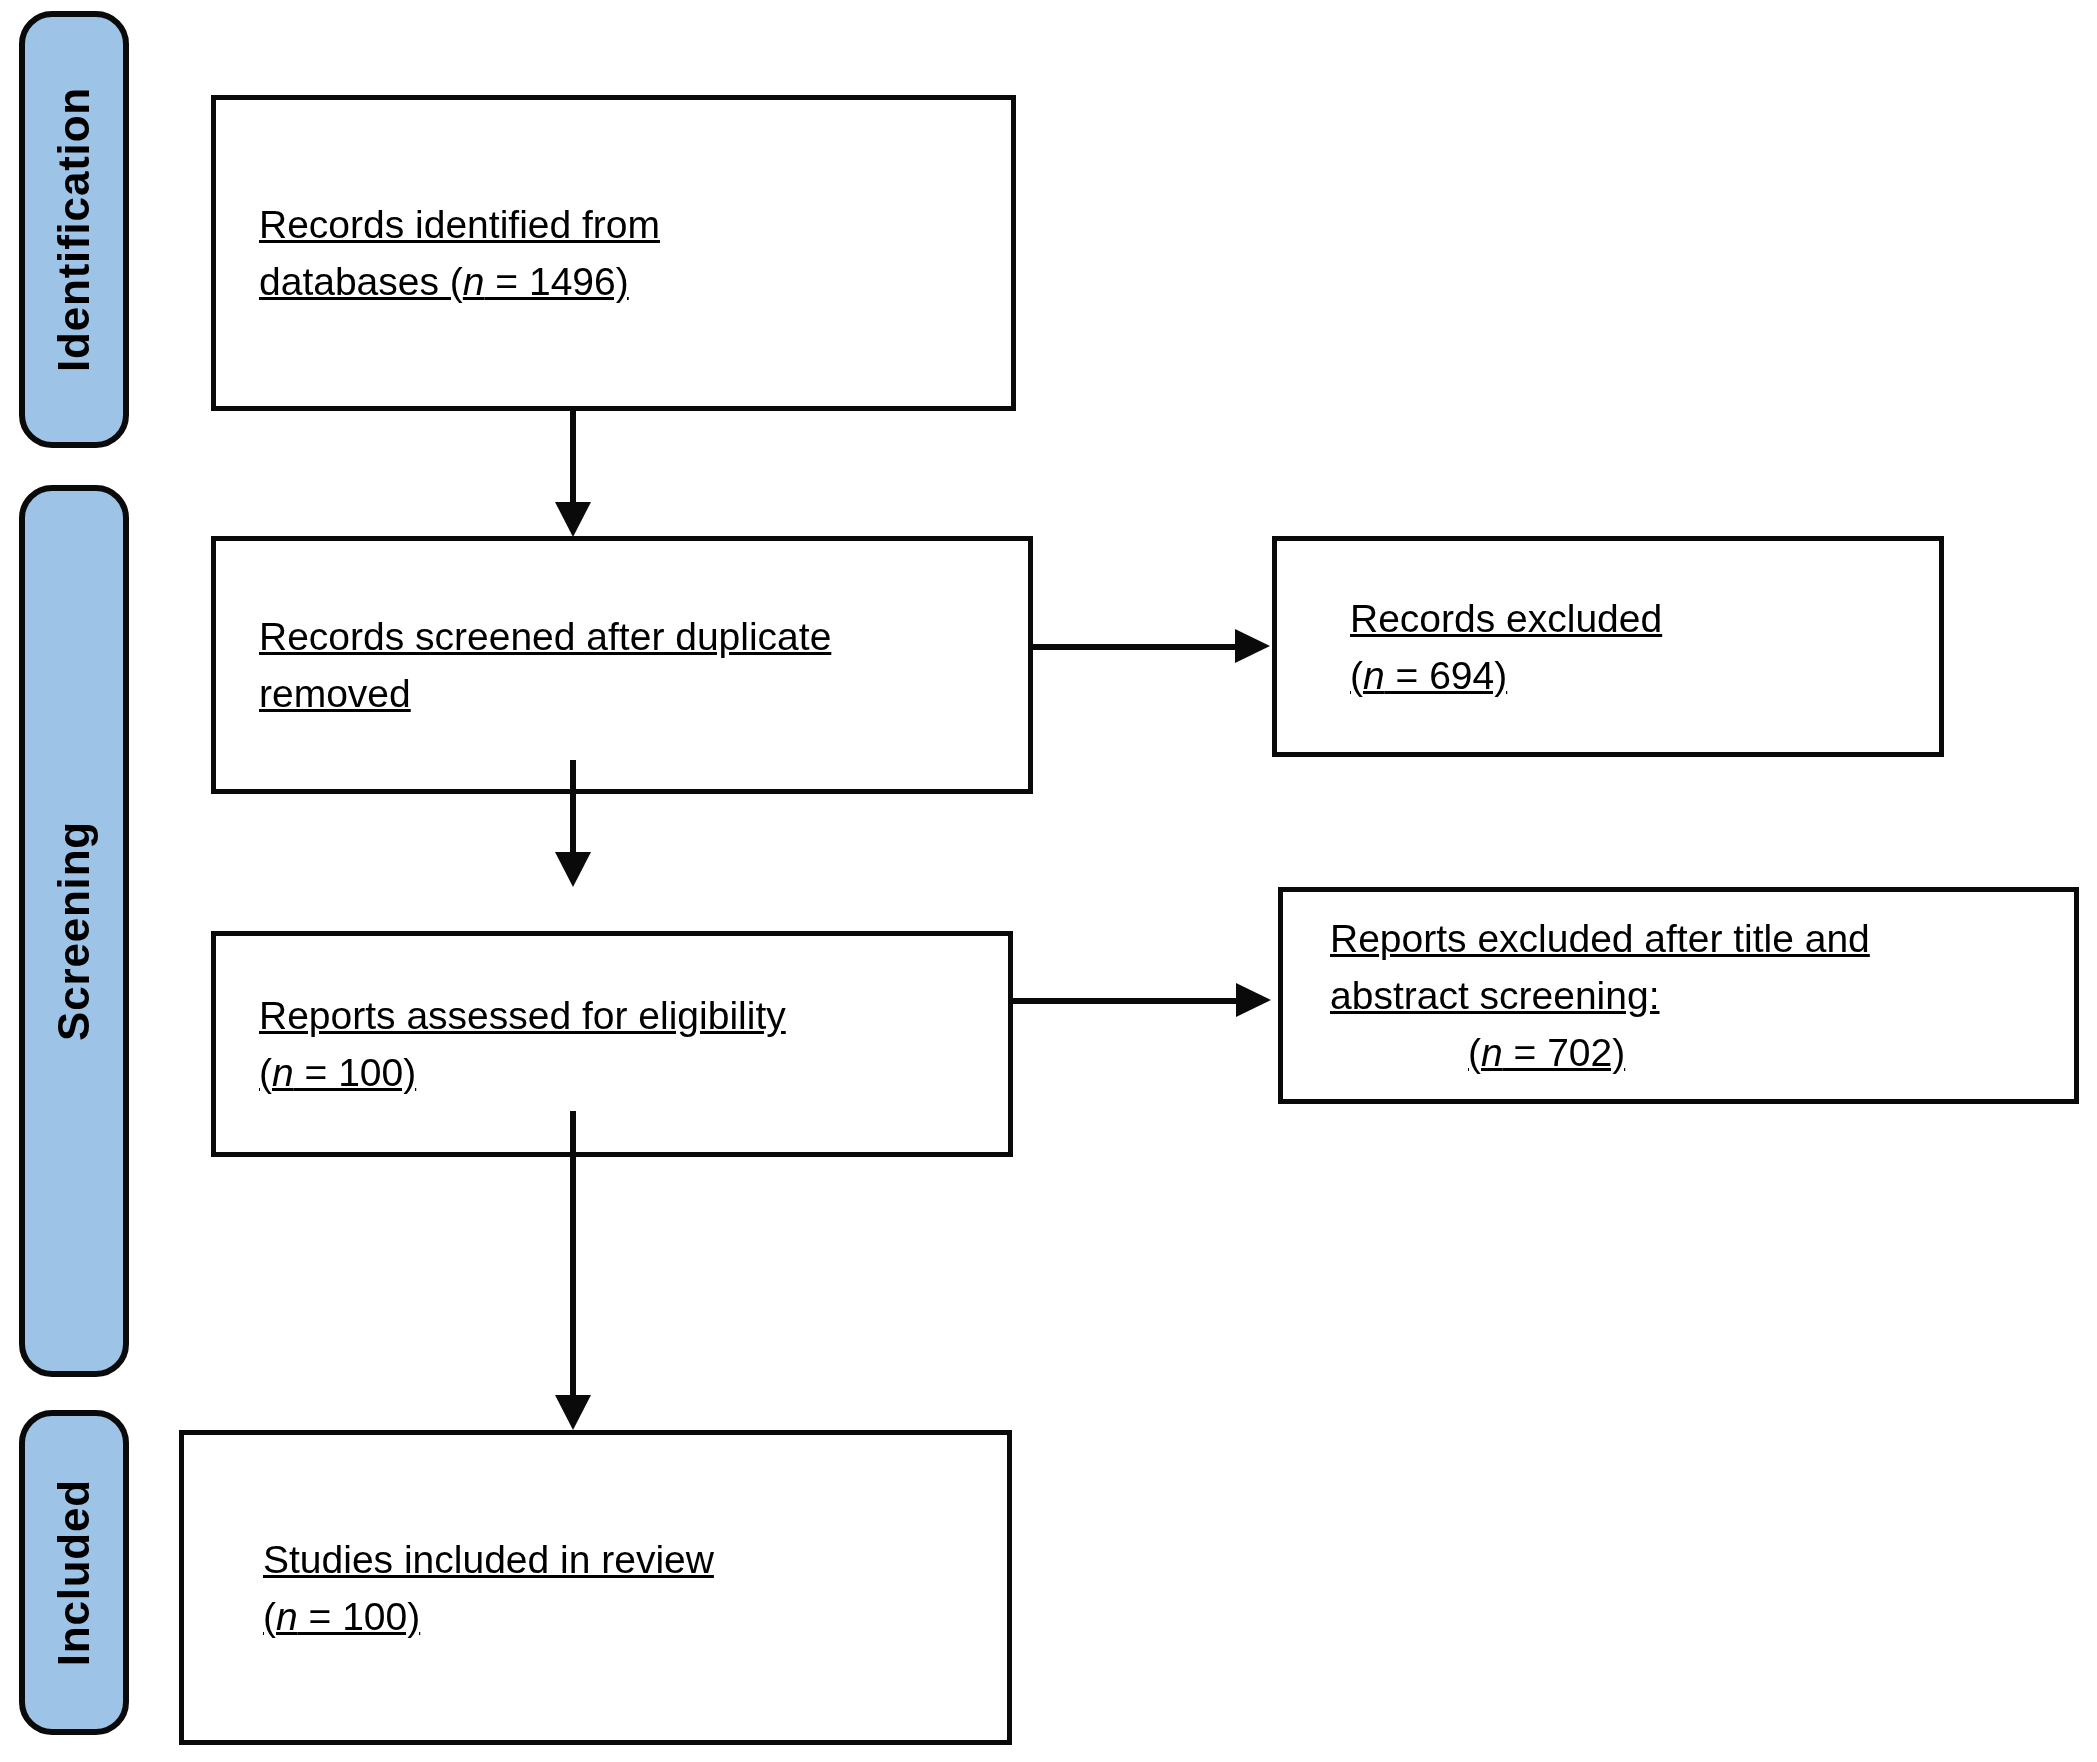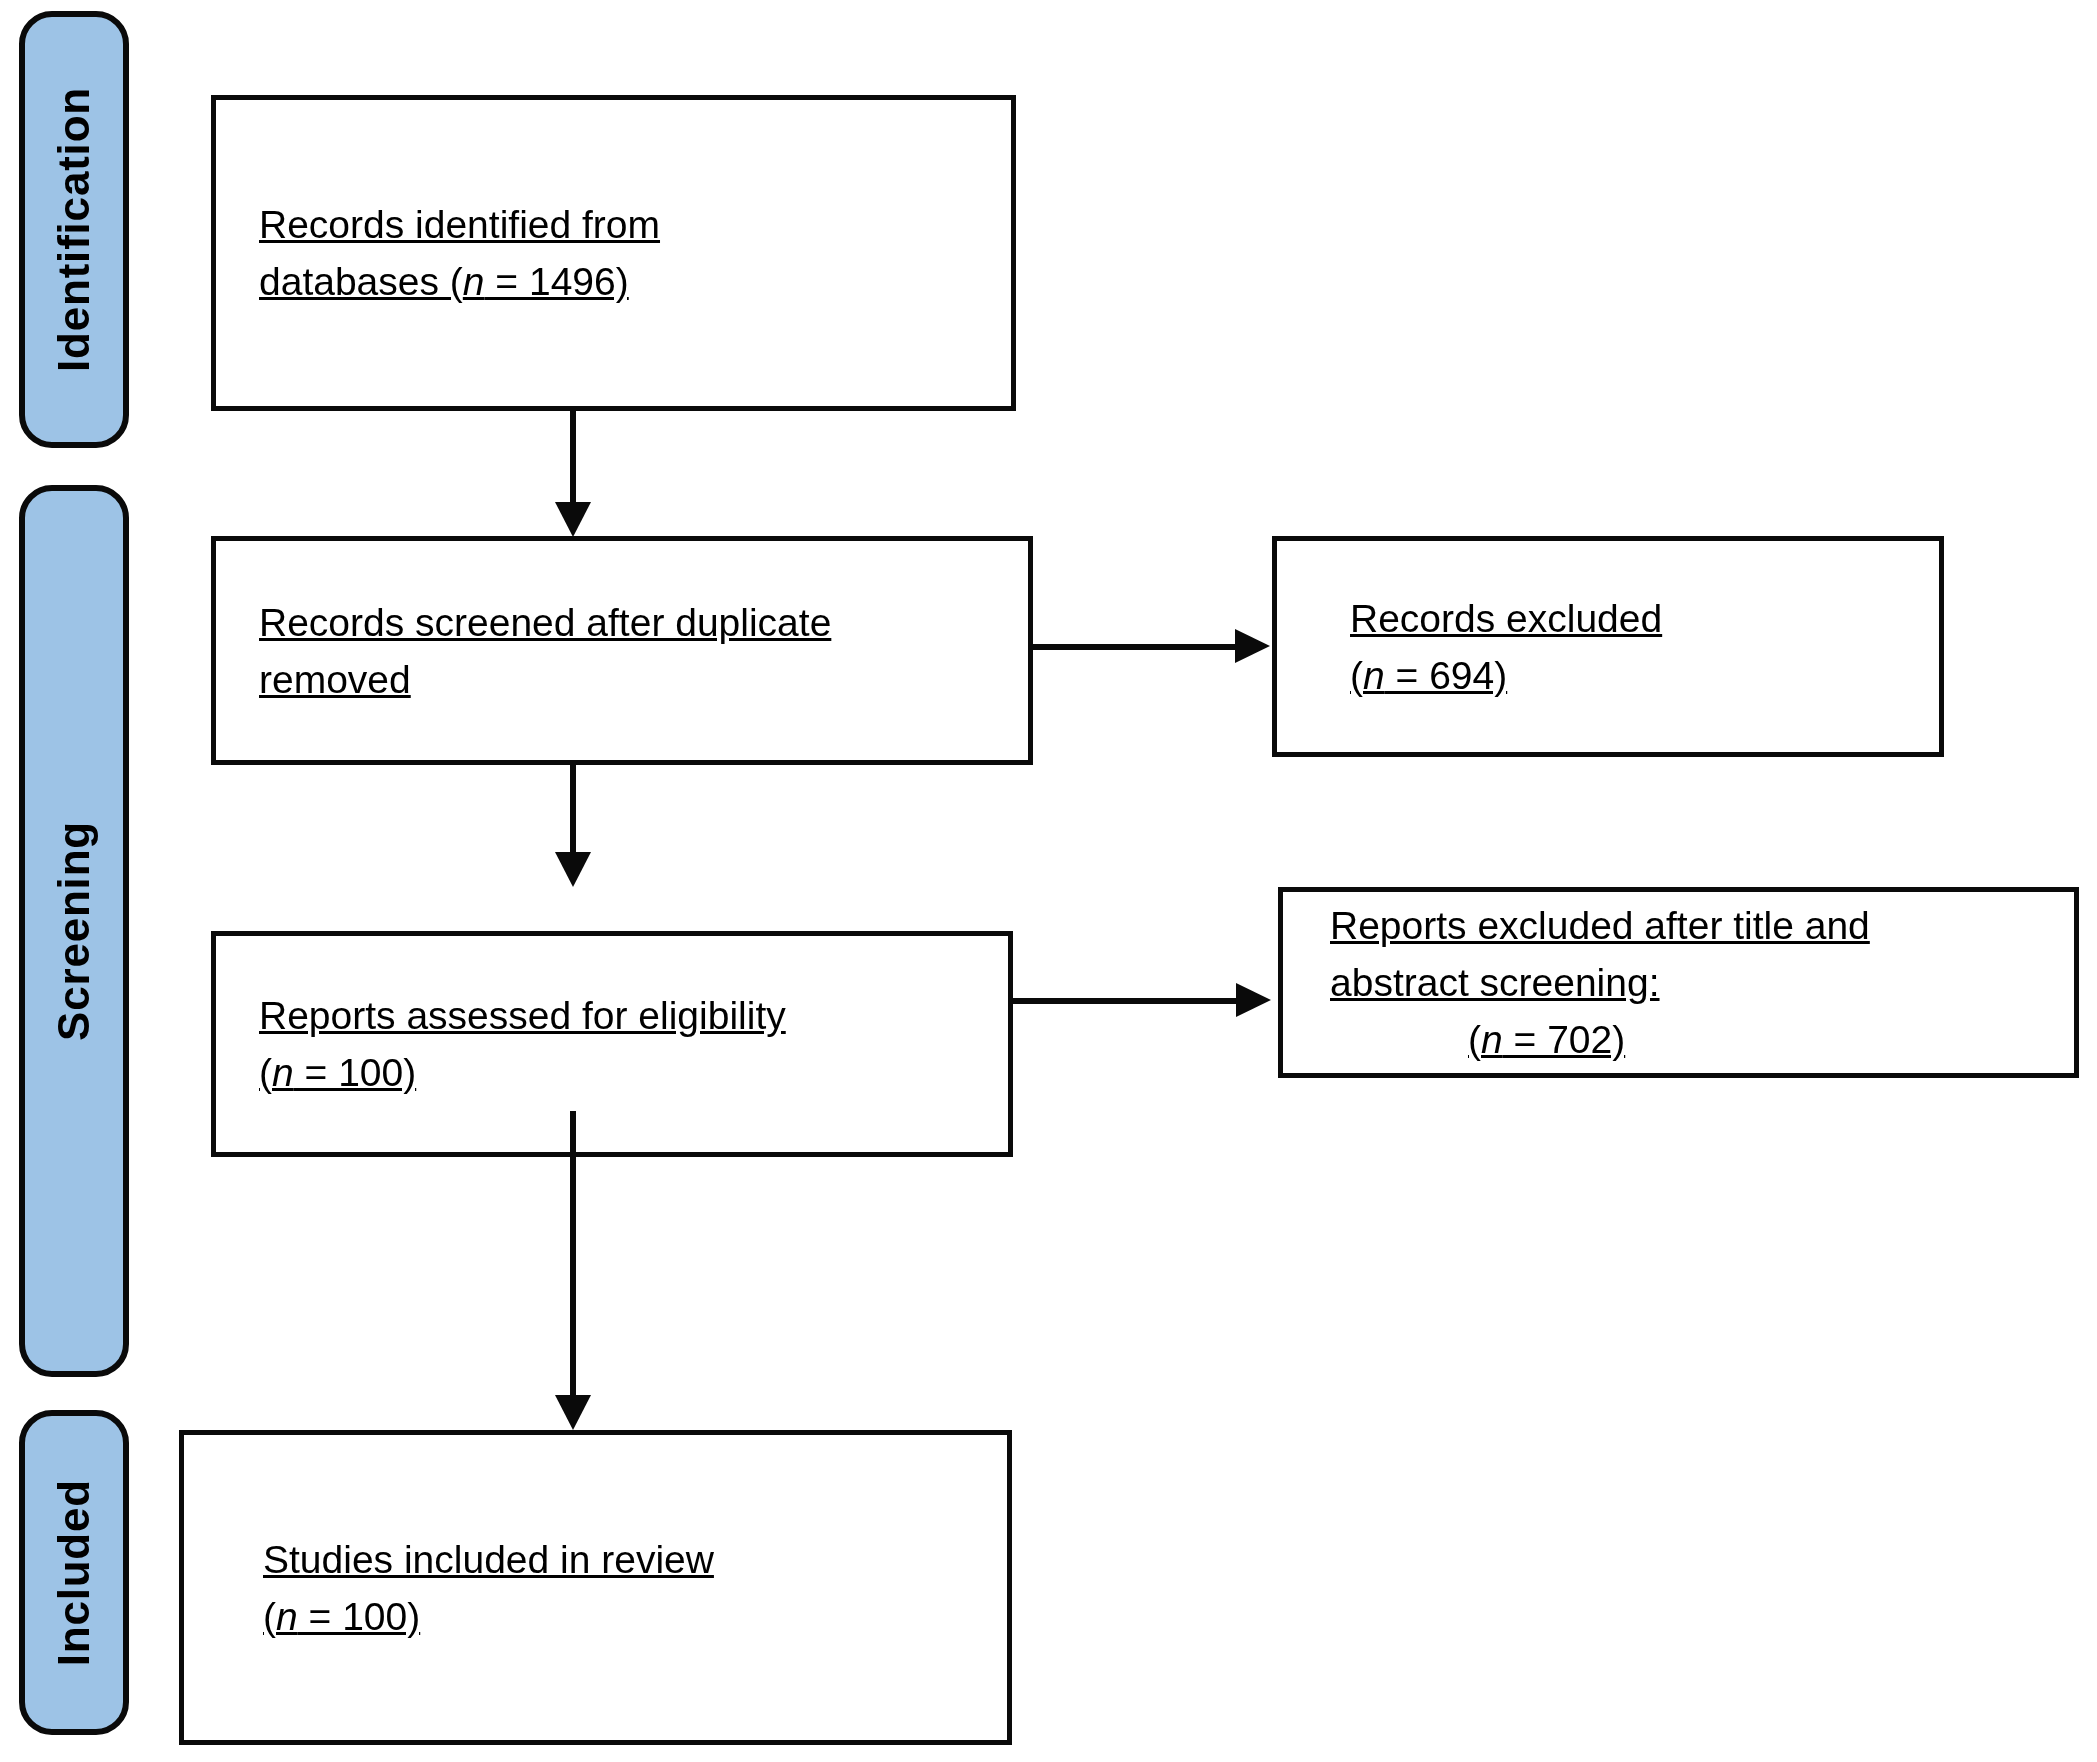--- a/index.html
+++ b/index.html
@@ -51,25 +51,25 @@
     display: flex;
     flex-direction: column;
     justify-content: center;
     font-size: 39px;
     line-height: 57px;
   }
   .fbox .line { white-space: nowrap; text-decoration: underline; }
   .fbox em { font-style: italic; }
 
   #box-identified       { left: 211px;  top: 95px;  width: 805px; height: 316px; padding-left: 43px; }
-  #box-screened         { left: 211px;  top: 536px;  width: 822px; height: 229px; padding-left: 43px; }
+  #box-screened         { left: 211px;  top: 536px;  width: 822px; height: 258px; padding-left: 43px; }
   #box-assessed         { left: 211px;  top: 887px; width: 802px; height: 226px; padding-left: 43px; margin-top: 44px; }
   #box-included         { left: 179px;  top: 1430px; width: 833px; height: 315px; padding-left: 79px; }
   #box-records-excluded { left: 1272px; top: 536px;  width: 672px; height: 221px; padding-left: 73px; }
-  #box-reports-excluded { left: 1278px; top: 887px; width: 801px; height: 191px; padding-left: 47px; }
+  #box-reports-excluded { left: 1278px; top: 887px; width: 801px; height: 217px; padding-left: 47px; }
   #box-reports-excluded .line.indent { text-indent: 138px; }
 
   
   .shaft-v {
     position: absolute;
     width: 5.5px;
     background: #0a0a0a;
   }
   .shaft-h {
     position: absolute;

